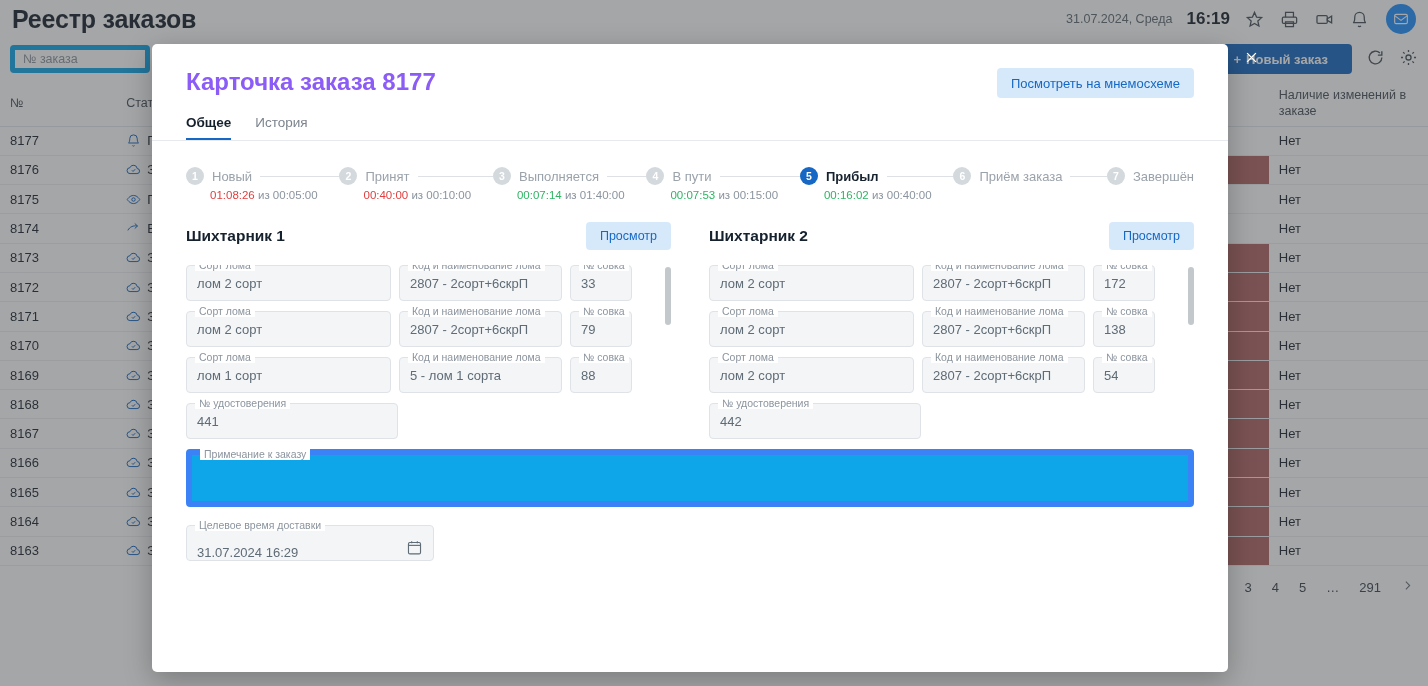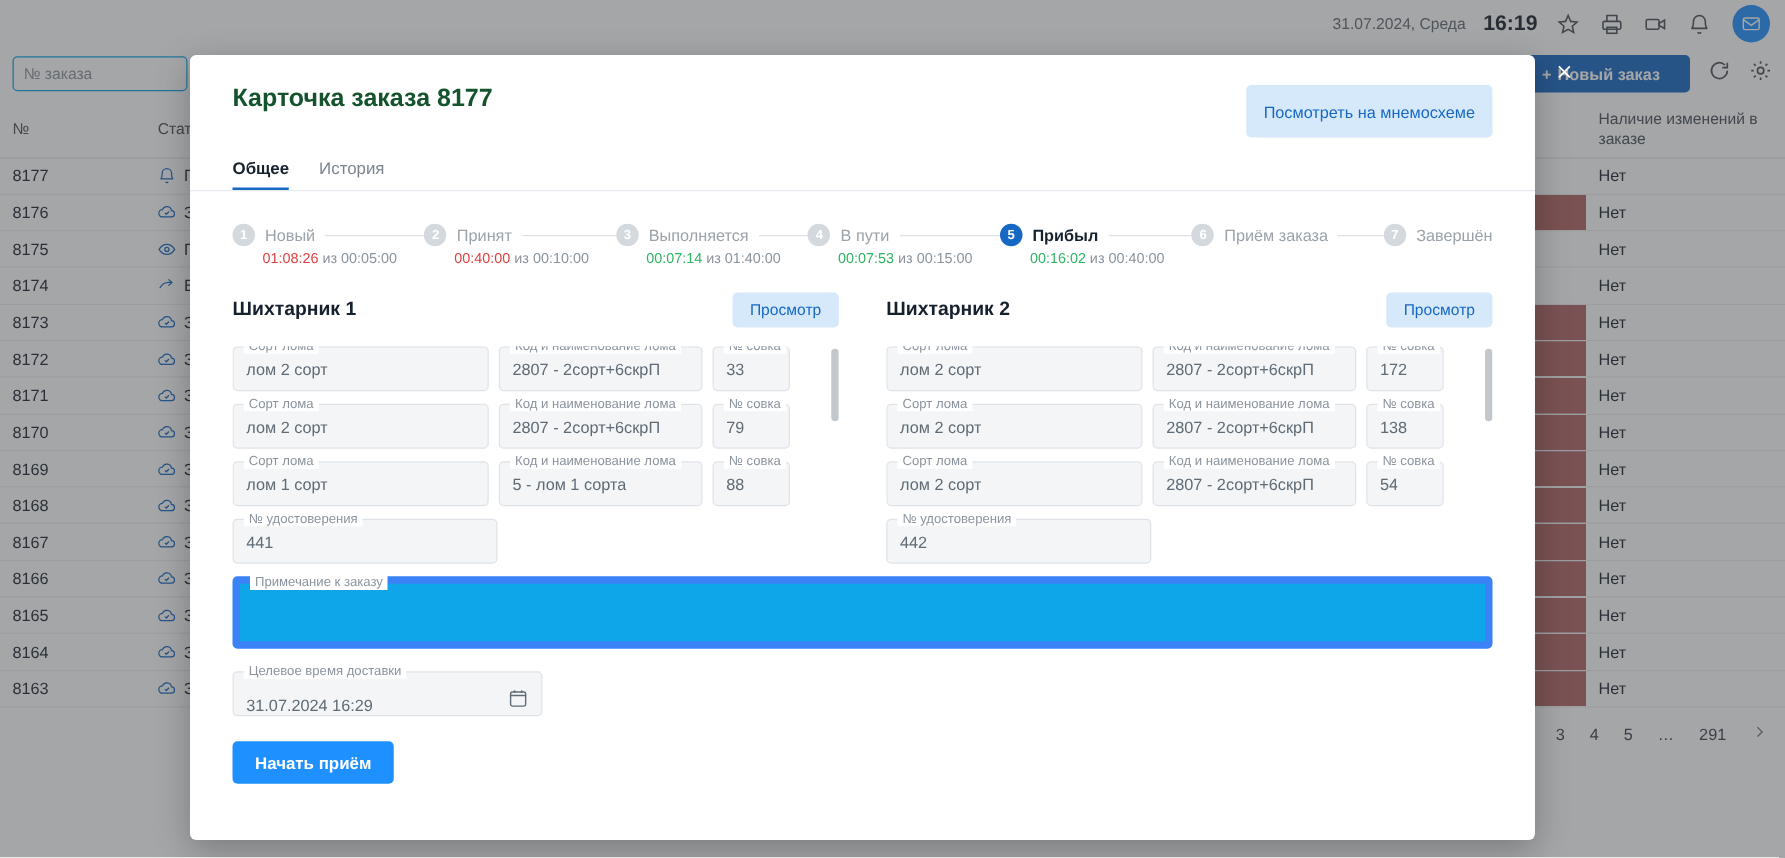--- a/index.html
+++ b/index.html
@@ -31,21 +31,21 @@
     display: flex; align-items: center; justify-content: center; margin-left: 2px;
   }
   .mail-btn svg { width: 16px; height: 16px; stroke: #ffffff; stroke-width: 1.7; fill: none; }
 
   
   .toolbar {
     position: absolute; left: 0; top: 38px; width: 1428px; height: 42px;
     background: #ffffff; display: flex; align-items: center; padding: 0 10px;
   }
   .search-box {
-    width: 140px; height: 28px; border: 1px solid #0ea5e9; border-radius: 4px;
+    width: 140px; height: 28px; border: 5px solid #0ea5e9; border-radius: 4px;
     display: flex; align-items: center; padding: 0 8px; background: #fff;
   }
   .search-box input {
     border: none; outline: none; flex: 1; font-size: 12.5px; color: #3c4450;
     font-family: inherit; background: transparent;
   }
   .search-box input::placeholder { color: #8b949e; }
   .search-icn svg { width: 15px; height: 15px; stroke: #1668c4; stroke-width: 2; fill: none; }
   .filter-pill {
     height: 28px; border: 1px solid #d8dde3; border-radius: 4px; background: #fff;
@@ -104,24 +104,24 @@
     position: absolute; left: 152px; top: 44px; width: 1076px; height: 628px;
     background: #ffffff; border-radius: 5px; box-shadow: 0 8px 28px rgba(0,0,0,0.26);
     overflow: hidden;
   }
   .modal-close {
     position: absolute; right: -22px; top: 3px; width: 22px; height: 22px;
     display: flex; align-items: center; justify-content: center; cursor: pointer;
   }
   .modal-close svg { width: 15px; height: 15px; stroke: #ffffff; stroke-width: 2.2; }
   .modal-head { padding: 24px 34px 0 34px; display: flex; align-items: flex-start; }
-  .modal-title { font-size: 20px; font-weight: bold; color: #14532d; }
+  .modal-title { font-size: 24px; font-weight: bold; color: #8b5cf6; }
   .mnemo-btn {
     margin-left: auto; background: #d6e9fb; color: #1668c4; border: none; border-radius: 4px;
-    height: 42px; padding: 0 14px; font-size: 13px; cursor: pointer; font-family: inherit;
+    height: 30px; padding: 0 14px; font-size: 13px; cursor: pointer; font-family: inherit;
   }
   .tabs { padding: 0 34px; display: flex; gap: 24px; margin-top: 17px;
           border-bottom: 1px solid #e6eaee; }
   .tab { font-size: 13.5px; color: #7b848d; padding-bottom: 8px; cursor: pointer; }
   .tab.active { color: #16212e; font-weight: bold; border-bottom: 2.5px solid #1668c4; }
 
   
   .stepper { display: flex; padding: 26px 34px 0 34px; }
   .step { display: flex; flex-direction: column; flex: 1; }
   .step:last-child { flex: 0 0 auto; }
@@ -201,20 +201,21 @@
     background: #1e90ff; color: #ffffff; border: none; border-radius: 4px; height: 34px;
     padding: 0 18px; font-size: 13.5px; font-weight: bold; cursor: pointer; font-family: inherit;
   }
 </style>
 </head>
 <body>
 
 <div class="app">
 
   <div class="topbar">
+    <div class="app-title">Реестр заказов</div>
     <div class="topbar-right">
       <div class="tb-date">31.07.2024, Среда</div>
       <div class="tb-time">16:19</div>
       <div class="tb-icon">
         <svg viewBox="0 0 24 24">
             <polygon points="12,3 14.6,9 21,9.6 16.2,13.9 17.6,20.2 12,17 6.4,20.2 7.8,13.9 3,9.6 9.4,9"></polygon>
           </svg>
       </div>
       <div class="tb-icon">
         <svg viewBox="0 0 24 24">
@@ -785,23 +786,20 @@
         <span class="cal-icn">
           <svg viewBox="0 0 24 24">
               <rect x="3.5" y="5" width="17" height="16" rx="2"></rect>
               <path d="M3.5 9h17"></path>
               <path d="M8 3v3M16 3v3"></path>
             </svg>
         </span>
       </div>
     </div>
 
-    <div class="submit-wrap">
-      <button class="submit-btn">Начать приём</button>
-    </div>
   </div>
 
   <div class="modal-close" style="position:absolute;left:1240px;top:46px;">
     <svg viewBox="0 0 24 24">
         <path d="M5 5l14 14M19 5L5 19"></path>
       </svg>
   </div>
 
 </div>
 

